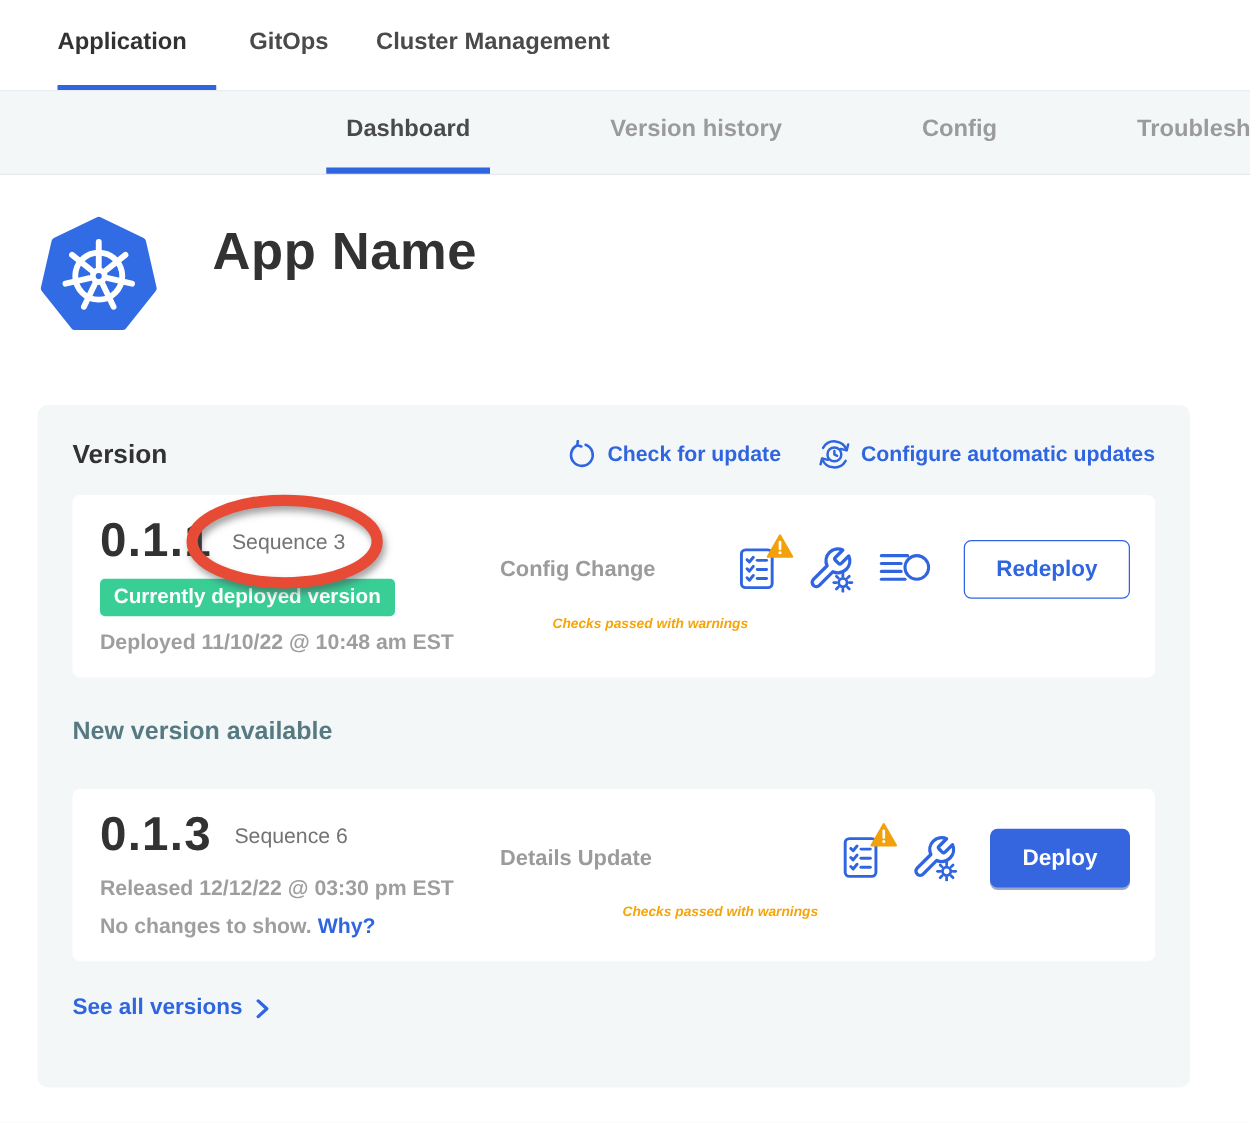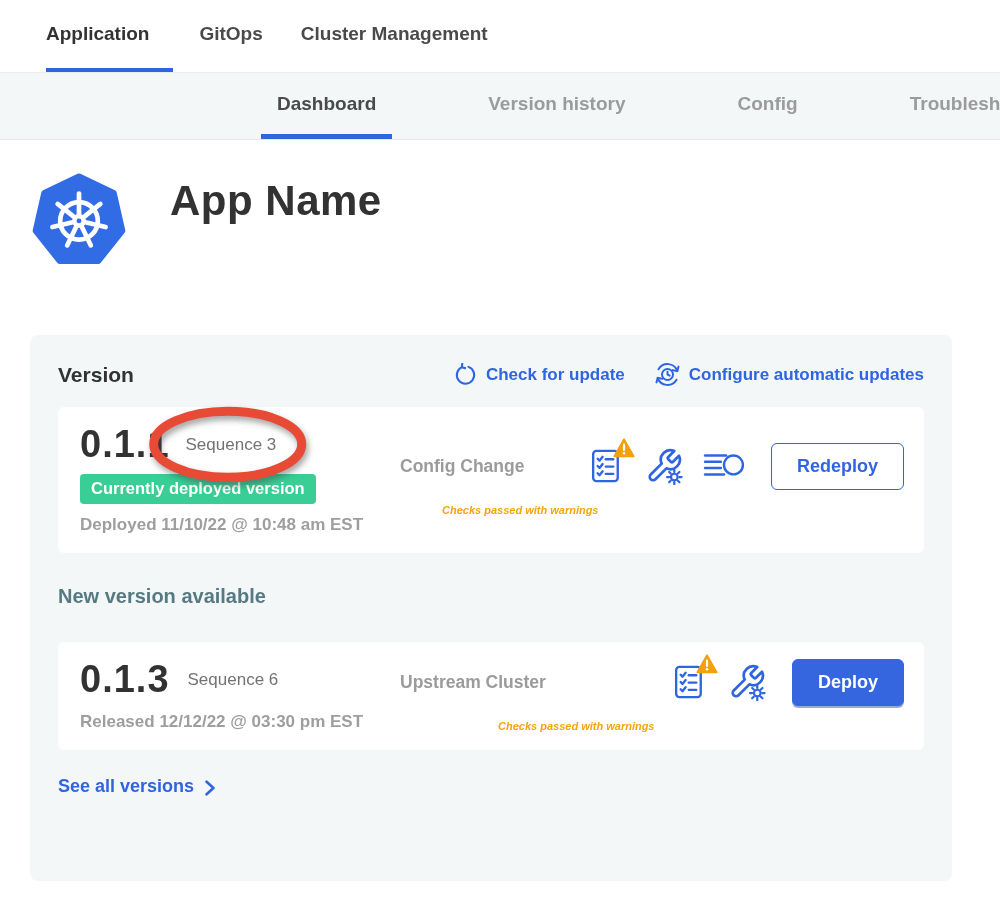--- a/index.html
+++ b/index.html
@@ -33,21 +33,21 @@
   .app-header { display:flex; align-items:flex-start; padding:30px 0 0 32px; }
   .k8s-logo { width:94px; height:98px; flex:none; }
   .app-header-text { margin-left:44px; padding-top:8px; }
   .app-title { font-size:42px; font-weight:bold; color:#323232; letter-spacing:0.5px; line-height:1.1; }
   .app-status-row { display:flex; align-items:center; margin-top:11px; }
   .status-dot { width:11px; height:11px; border-radius:50%; background:#3fc79a; margin-right:9px; }
   .status-text { font-size:20px; font-weight:bold; color:#9b9b9b; margin-right:22px; }
   .hlink { font-size:18px; font-weight:bold; color:#3065e0; cursor:pointer; }
   .hdivider { width:1px; height:22px; background:#d4d9dc; margin:0 16px; }
   
-  .panel { position:absolute; left:30px; top:335px; width:922px; height:546px;
+  .panel { position:absolute; left:30px; top:324px; width:922px; height:546px;
            background:#f3f7f8; border-radius:8px; }
   .panel-header { display:flex; justify-content:space-between; align-items:center; padding:27px 28px 20px; }
   .panel-title { font-size:21px; font-weight:bold; color:#323232; }
   .panel-actions { display:flex; align-items:center; gap:30px; }
   .action-link { display:flex; align-items:center; gap:9px; color:#3065e0; font-weight:bold; font-size:17px; cursor:pointer; }
   
   .vcard { background:#fff; border-radius:6px; margin:0 28px; padding:16px 20px 18px 22px;
            display:flex; align-items:center; }
   .vleft { width:320px; flex:none; }
   .vrow { display:flex; align-items:center; }
@@ -214,24 +214,28 @@
 
   <div class="newver">New version available</div>
 
   <div class="vcard card2">
     <div class="vleft">
       <div class="vrow">
         <span class="vnum">0.1.3</span>
         <span class="vseq" style="margin-left:18px;">Sequence 6</span>
       </div>
       <div class="vmeta">Released 12/12/22 @ 03:30 pm EST</div>
+      <div class="vmeta2">
+        <span>No changes to show.</span>
+        <span class="why">Why?</span>
+      </div>
     </div>
     <div class="vright">
       <div class="vr-top">
-        <span class="vsource">Upstream Cluster</span>
+        <span class="vsource">Details Update</span>
         <div class="vicons">
           <span class="iconwrap">
             <svg width="38" height="38" viewBox="0 0 34 34" fill="none" stroke="#3065e0" stroke-width="2.1" stroke-linecap="round" stroke-linejoin="round">
               <rect x="5.5" y="3.5" width="22" height="27" rx="3"></rect>
               <polyline points="9.5,10.5 11.2,12.2 14,8.8"></polyline>
                 <line x1="16.8" y1="11" x2="23.5" y2="11"></line>
               <polyline points="9.5,17 11.2,18.7 14,15.3"></polyline>
                 <line x1="16.8" y1="17.5" x2="23.5" y2="17.5"></line>
               <polyline points="9.5,23.5 11.2,25.2 14,21.8"></polyline>
                 <line x1="16.8" y1="24" x2="23.5" y2="24"></line>

